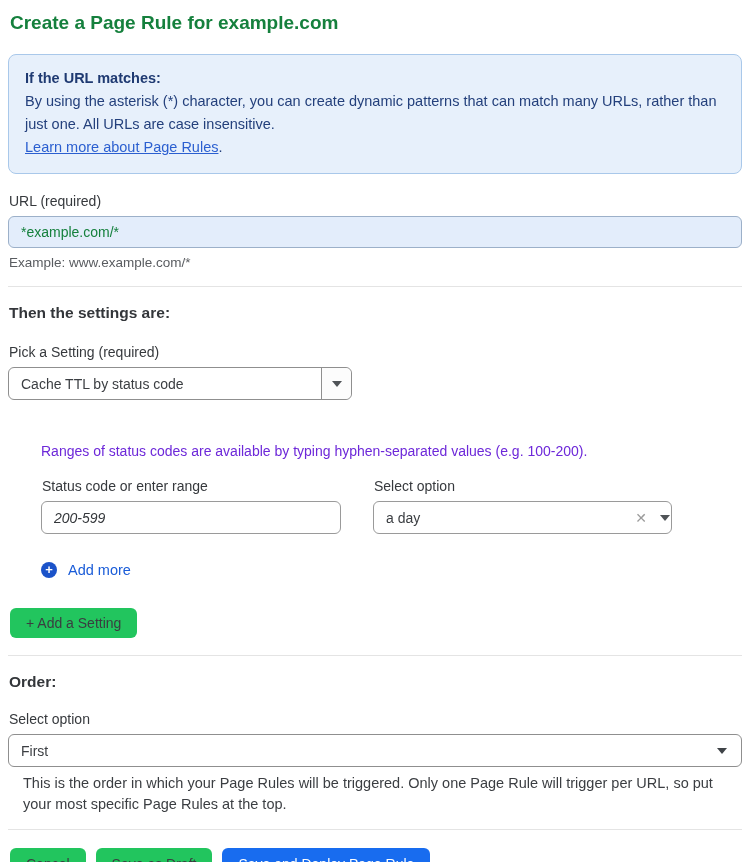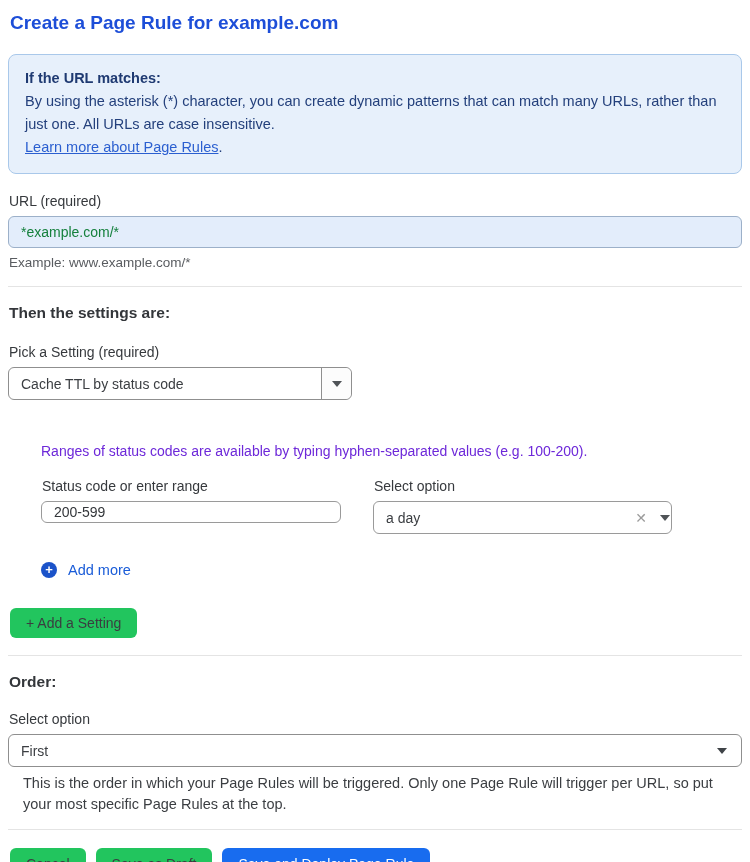--- a/index.html
+++ b/index.html
@@ -5,21 +5,21 @@
   * { box-sizing: border-box; }
   html,body { margin:0; padding:0; background:#ffffff; }
   body {
     font-family: "Liberation Sans", sans-serif;
     color:#36393d;
     width:750px;
   }
   .container { padding:10px 8px 0 8px; }
 
   h1.page-title {
-    font-size:19px; font-weight:bold; color:#1d4ed8;
+    font-size:19px; font-weight:bold; color:#15803d;
     margin:2px 0 20px 2px;
   }
 
   
   .info-box {
     background:#e7f0fb;
     border:1px solid #a9c8ea;
     border-radius:8px;
     padding:12px 16px 14px 16px;
     margin-bottom:19px;
@@ -83,25 +83,25 @@
     display:inline-block;
   }
 
   .indent-block { margin-left:33px; }
   .hint-text { font-size:14px; color:#6d28d9; margin:0 0 19px 0; }
 
   .fields-row { display:flex; gap:32px; margin-bottom:25px; }
   .field-col { display:flex; flex-direction:column; }
 
   .text-input {
-    width:300px; height:22px;
+    width:300px; height:33px;
     border:1px solid #9a9a9a; border-radius:6px;
     padding:0 12px; font-size:14px; color:#33363a;
     font-family:"Liberation Sans", sans-serif;
-    outline:none; background:#fff;
+    outline:none; background:#fff;font-style:italic;
   }
 
   .combo-select {
     width:299px; height:33px;
     border:1px solid #9a9a9a; border-radius:6px;
     background:#fff; display:flex; align-items:center;
     padding:0 1px 0 12px; cursor:pointer;
   }
   .combo-select .combo-value { flex:1; font-size:14px; color:#3b3e42; }
   .combo-select .clear-x {

